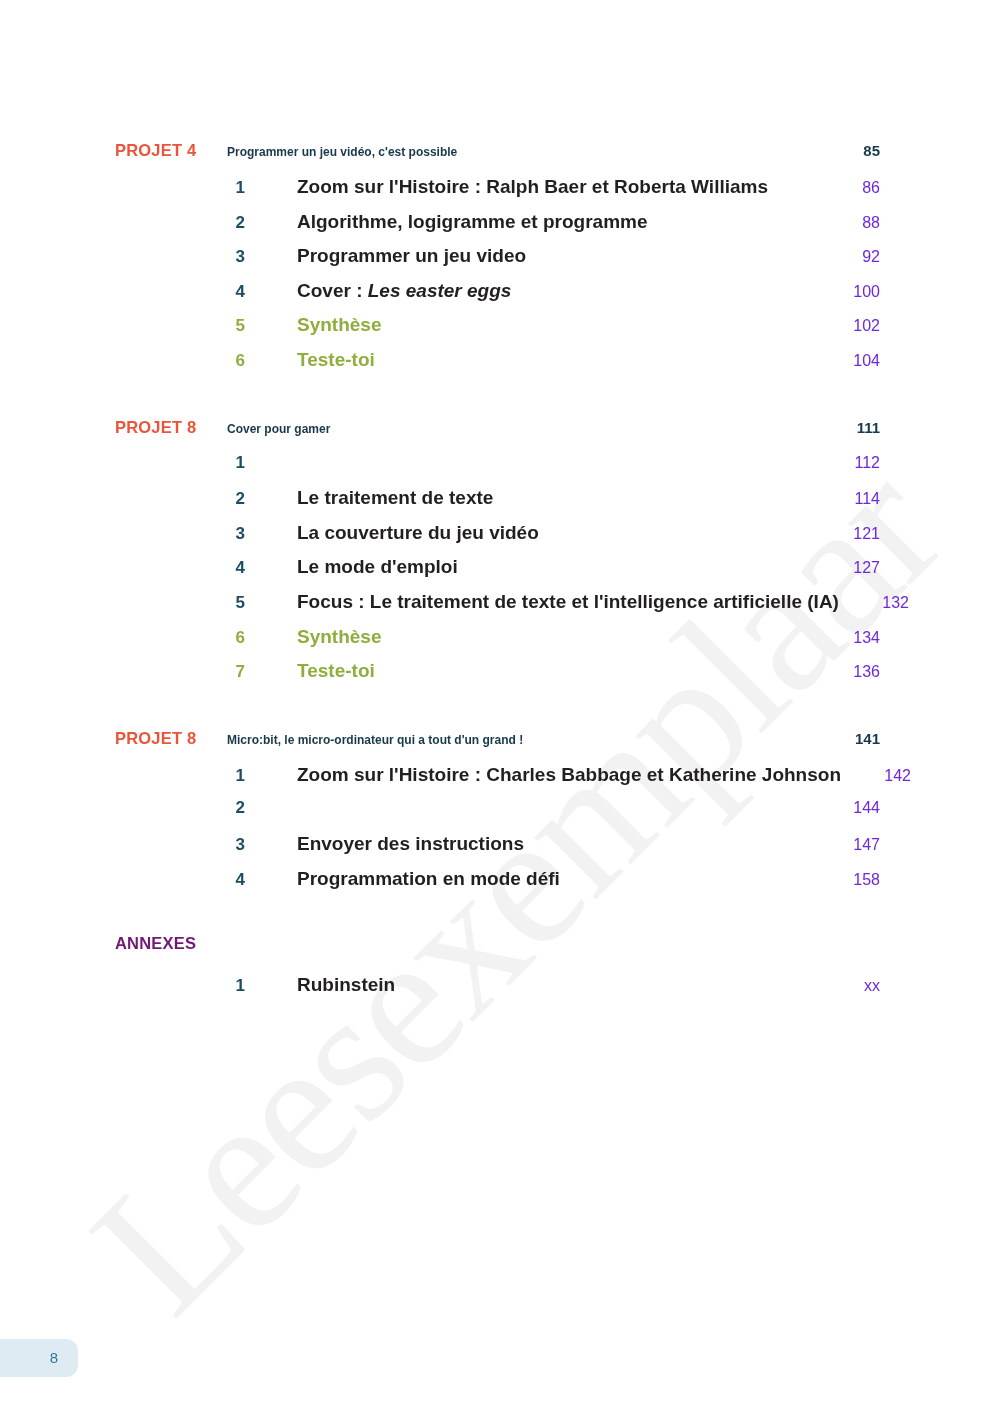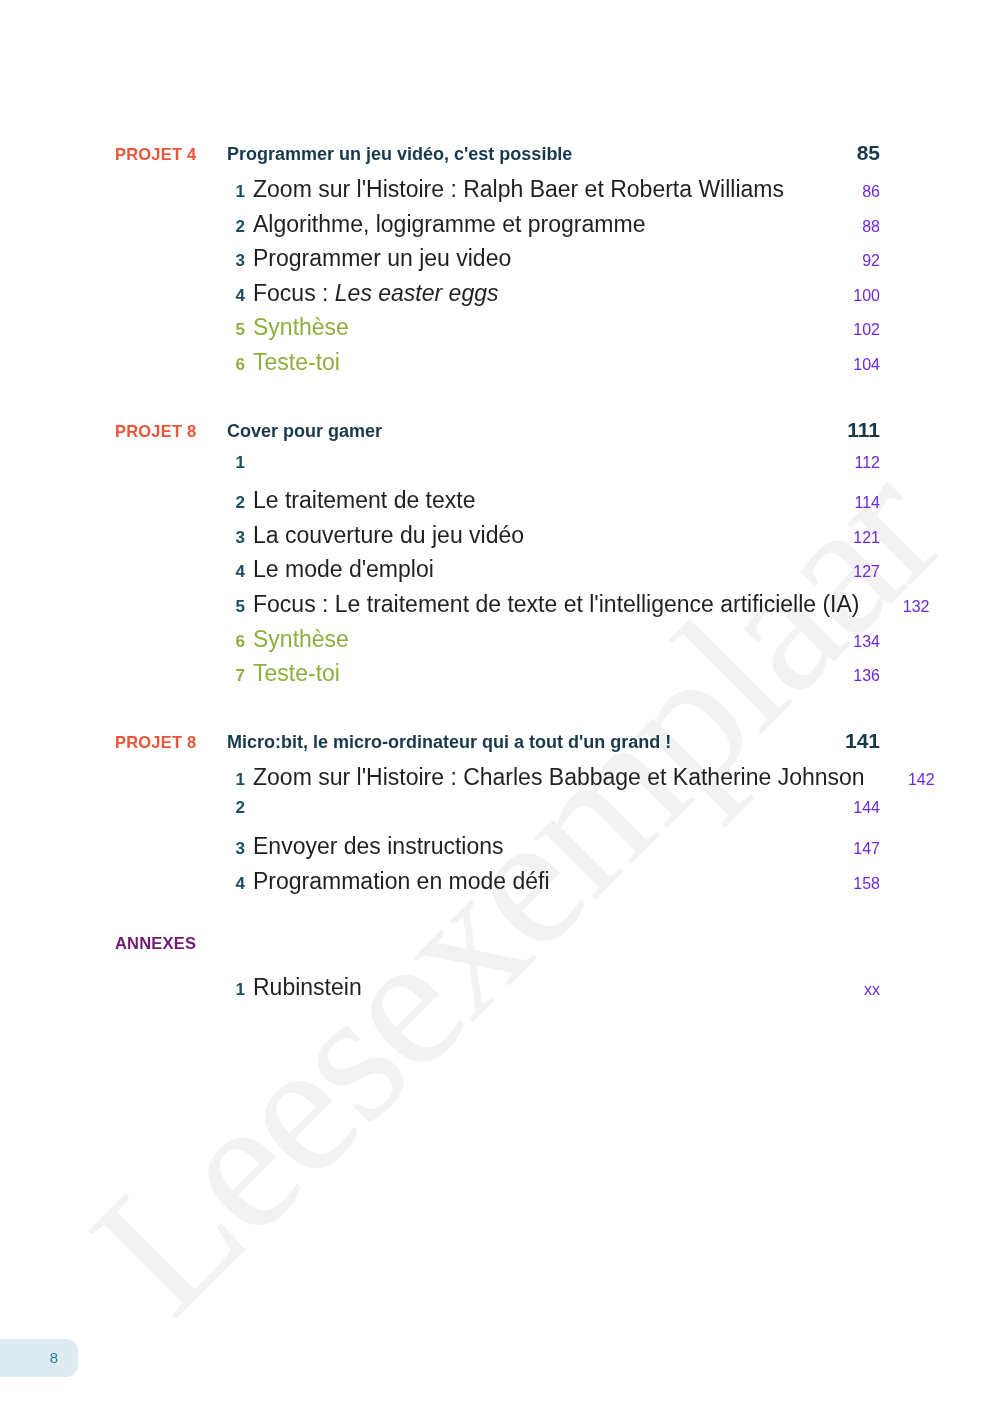--- a/index.html
+++ b/index.html
@@ -69,29 +69,29 @@
     flex: 0 0 112px;
     color: #ea5539;
     font-size: 16.5px;
     font-weight: 700;
     letter-spacing: 0.2px;
     white-space: nowrap;
   }
   .group-title {
     flex: 1 1 auto;
     color: #17394b;
-    font-size: 18px;
+    font-size: 12px;
     font-weight: 700;
     white-space: nowrap;
   }
   .group-page {
     flex: 0 0 70px;
     text-align: right;
     color: #17394b;
-    font-size: 21px;
+    font-size: 15px;
     font-weight: 700;
   }
 
   
   .item-row {
     display: flex;
     align-items: baseline;
     height: 34.6px;
   }
   .item-spacer {
@@ -107,23 +107,24 @@
   .item-num {
     flex: 0 0 18px;
     text-align: right;
     margin-right: 8px;
     font-size: 17px;
     font-weight: 700;
     color: #1c4e63;
   }
   .item-num.accent-green { color: #8fae3e; }
   .item-label {
-    font-size: 23px;
+    font-size: 19px;
     color: #231f20;
-    font-weight: 400;
+    font-weight: 700;
+    margin-left: 44px;
   }
   .item-label.accent-green { color: #8fae3e; }
   .item-label .it { font-style: italic; }
   .item-page {
     flex: 0 0 70px;
     text-align: right;
     font-size: 16px;
     color: #6d28d9;
     font-weight: 400;
   }
@@ -202,21 +203,21 @@
           <div class="item-body">
             <span class="item-num">3</span>
             <span class="item-label">Programmer un jeu video</span>
           </div>
           <div class="item-page">92</div>
         </div>
         <div class="item-row">
           <div class="item-spacer"></div>
           <div class="item-body">
             <span class="item-num">4</span>
-            <span class="item-label"><span>Focus : </span><span class="it">Les easter eggs</span></span>
+            <span class="item-label"><span>Cover : </span><span class="it">Les easter eggs</span></span>
           </div>
           <div class="item-page">100</div>
         </div>
         <div class="item-row">
           <div class="item-spacer"></div>
           <div class="item-body">
             <span class="item-num accent-green">5</span>
             <span class="item-label accent-green">Synthèse</span>
           </div>
           <div class="item-page">102</div>

